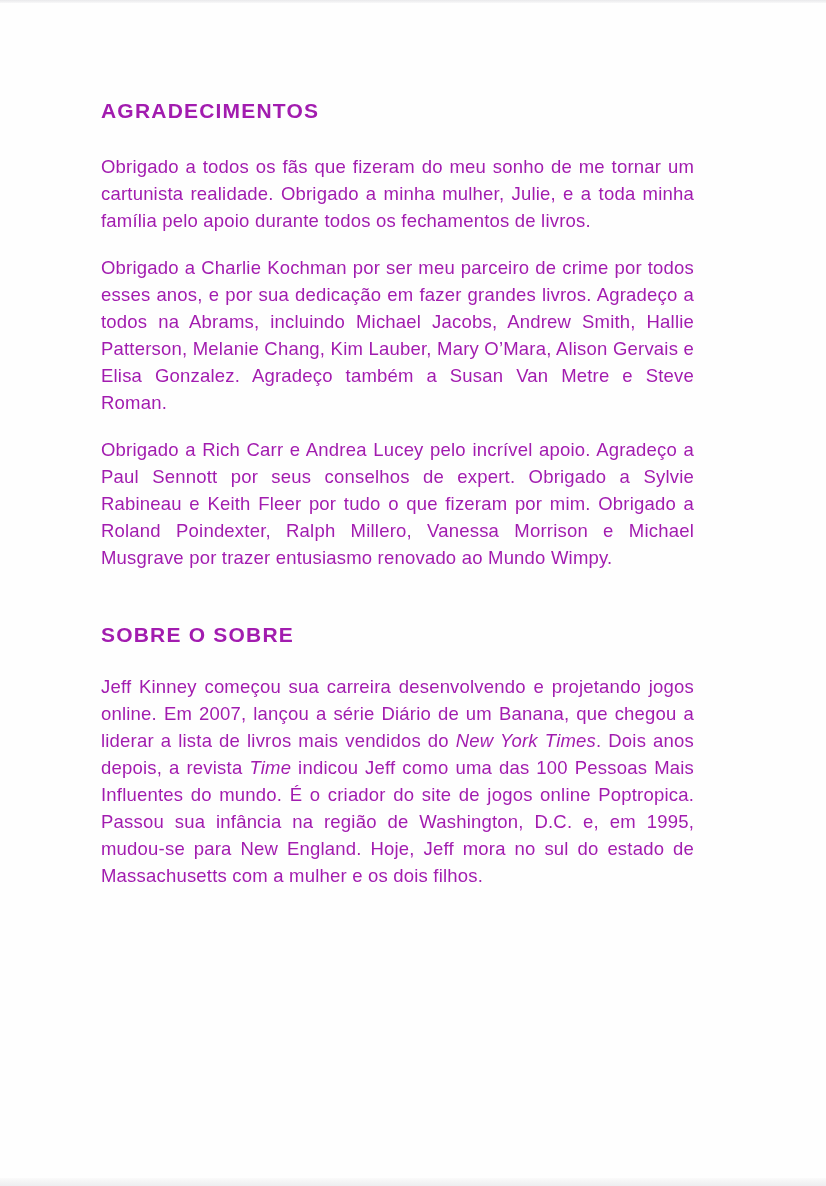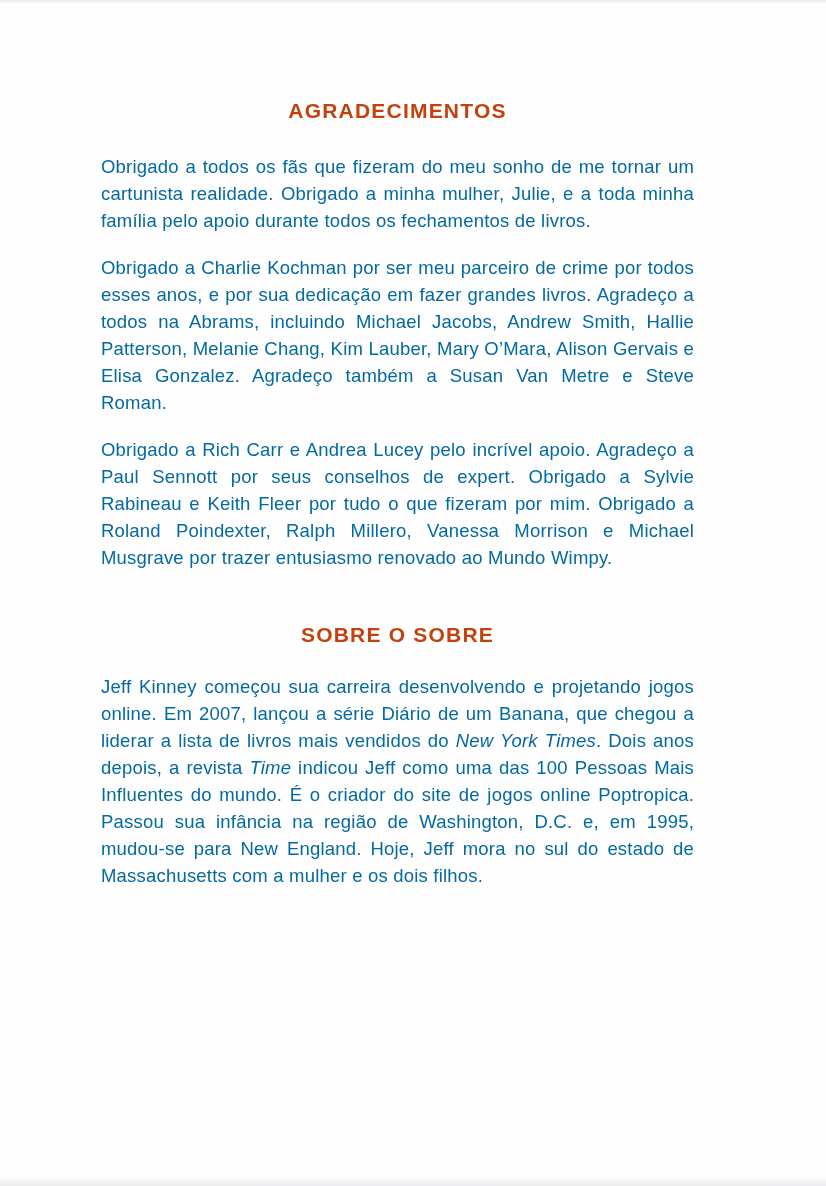--- a/index.html
+++ b/index.html
@@ -30,39 +30,38 @@
     position: absolute;
     top: 0;
     left: 101px;
     width: 593px;
   }
   h1, h2 {
     font-size: 21px;
     line-height: 24px;
     font-weight: 700;
     letter-spacing: 1.2px;
-    text-align: center;
-    color: #c2410c;
-    margin: 16px;
+    color: #a21caf;
+    margin: 0;
   }
   h1.ack-heading {
     margin-top: 99px;
     margin-bottom: 30px;
   }
   h2.about-heading {
     margin-top: 52px;
     margin-bottom: 26px;
   }
   p.body-para {
     margin: 0 0 20px 0;
     font-size: 18.5px;
     line-height: 27px;
     font-weight: 400;
     letter-spacing: 0.2px;
-    color: #0369a1;
+    color: #a21caf;
     text-align: justify;
     text-justify: inter-word;
   }
   p.body-para em {
   }
 </style>
 </head>
 <body>
 
 <div class="edge-shade-top"></div>

